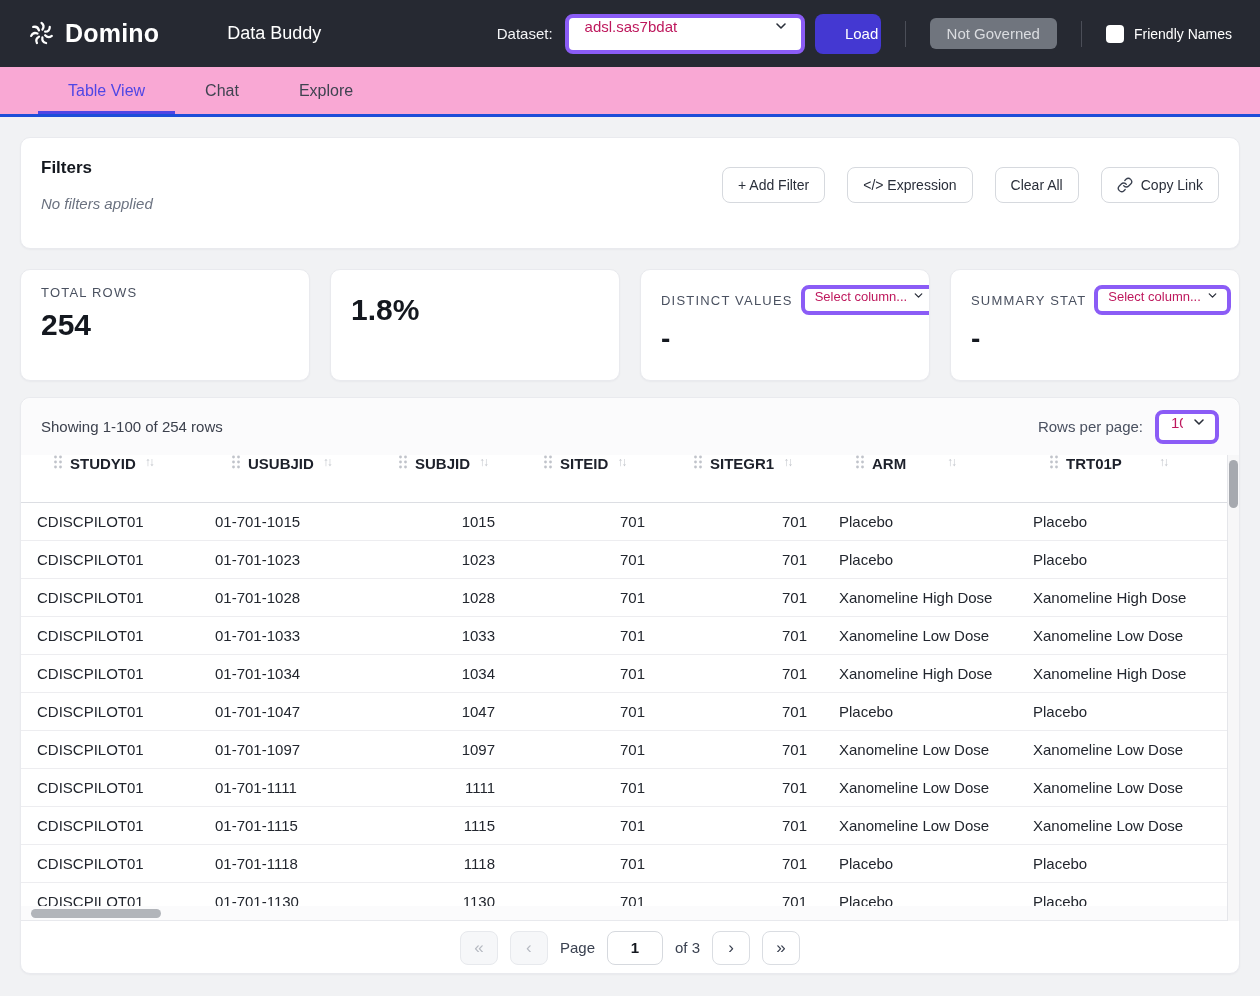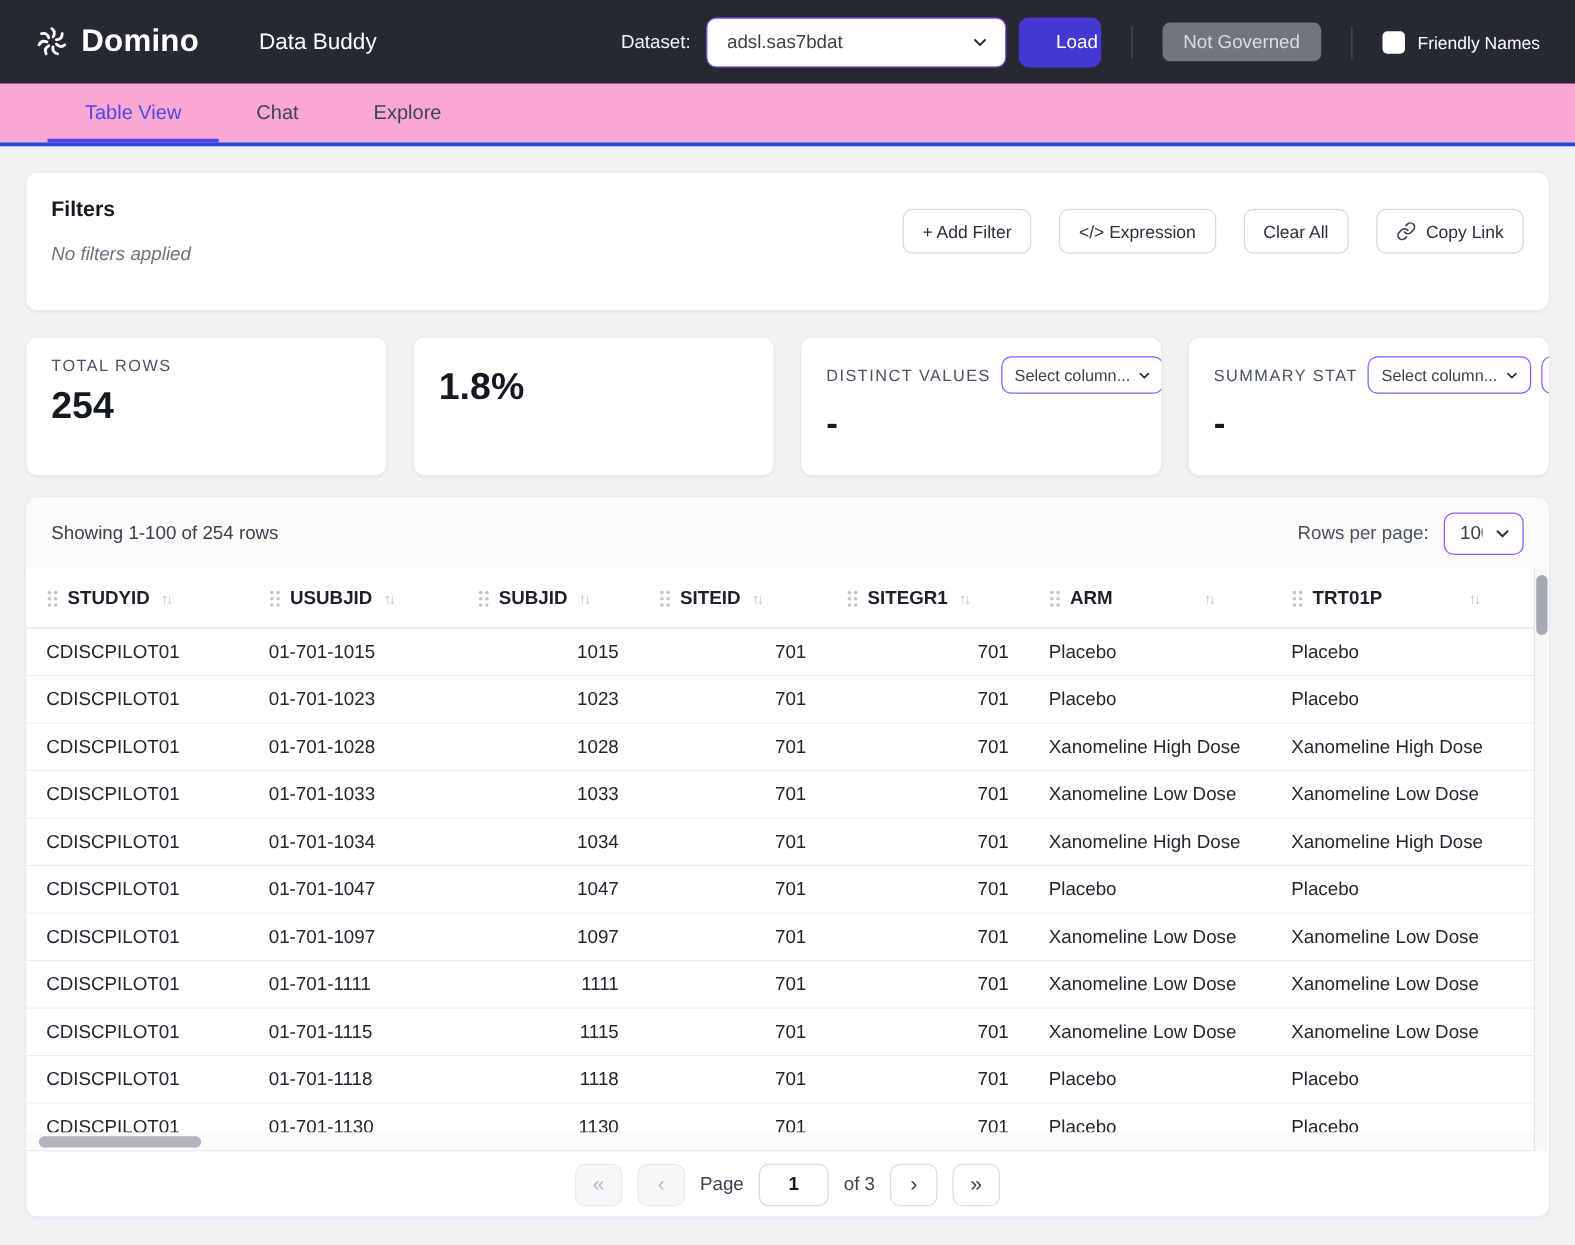--- a/index.html
+++ b/index.html
@@ -7,30 +7,30 @@
   body {
     font-family:"Liberation Sans", sans-serif;
     background:#f1f2f4;
     color:#20242c;
     position:relative;
   }
 
   
   .topbar {
     height:67px; background:var(--header-bg,#262932);
-    display:flex; align-items:center; padding:0 28px;
+    display:flex; align-items:center; padding:0 28px;gap:20px;
   }
   .brand { display:flex; align-items:center; }
   .brand-name { color:#fff; font-size:25px; font-weight:600; margin-left:10px; letter-spacing:.2px; }
   .app-title { color:#fff; font-size:18px; font-weight:500; margin-left:48px; }
   .topbar-right { margin-left:auto; display:flex; align-items:center; }
   .dataset-label { color:#f3f4f6; font-size:15px; }
   .select {
-    background:#fff; border:1px solid #8b5cf6; border-radius:8px;
-    display:flex; align-items:center; cursor:pointer; color:#404040;
+    background:#fff; border:4px solid #8b5cf6; border-radius:8px;
+    display:flex; align-items:flex-start; cursor:pointer; color:#be185d;
   }
   .dataset-select { width:240px; height:40px; margin-left:12px; padding:0 12px 0 16px; font-size:15px; }
   .select .sel-text { flex:1; white-space:nowrap; overflow:hidden; }
   .chev { width:16px; height:16px; flex:0 0 auto; margin-left:8px; }
   .chev path { stroke:#2a2f3a; stroke-width:2.4; fill:none; stroke-linecap:round; stroke-linejoin:round; }
   .load-btn {
     margin-left:10px; width:66px; height:40px; border:none; border-radius:8px;
     background:var(--load-bg,#4438d2); color:#fff; font-size:15px; font-family:inherit; cursor:pointer;padding-left:28px;
   }
   .v-div { width:1px; height:26px; background:#4b4e58; margin:0 24px; }
@@ -93,21 +93,21 @@
     height:57px; display:flex; align-items:center; justify-content:space-between;
     padding:0 20px; background:#fbfbfc; border-radius:10px 10px 0 0;
   }
   .showing-text { font-size:15px; color:#3c414d; }
   .rpp { display:flex; align-items:center; gap:12px; }
   .rpp-label { font-size:15px; color:#4a5160; }
   .rpp-select { height:34px; width:64px; padding:0 8px 0 12px; font-size:15px; }
 
   .grid-wrap { position:relative; }
   .grid-header { display:flex; height:48px; background:#fff; border-bottom:1px solid #dcdee3; width:1208px; }
-  .hcell { display:flex; align-items:center; padding:0 16px; flex:0 0 auto; }
+  .hcell { display:flex; padding:0 32px; flex:0 0 auto; }
   .hcell:last-child { flex:1 1 auto; }
   .drag-dots { width:10px; height:14px; margin-right:7px; flex:0 0 auto; cursor:grab; }
   .drag-dots circle { fill:#c0c3ca; }
   .hlabel { font-size:15px; font-weight:700; color:#1d212b; white-space:nowrap; }
   .sort-icon { font-size:12px; color:#c3c6cc; letter-spacing:-2px; margin-left:9px; cursor:pointer; white-space:nowrap; }
   .sort-icon.far { margin-left:auto; margin-right:30px; }
 
   .grid-body { height:403px; overflow:hidden; width:1208px; }
   .trow { display:flex; height:38px; border-bottom:1px solid #ededf0; background:#fff; }
   .tcell {

